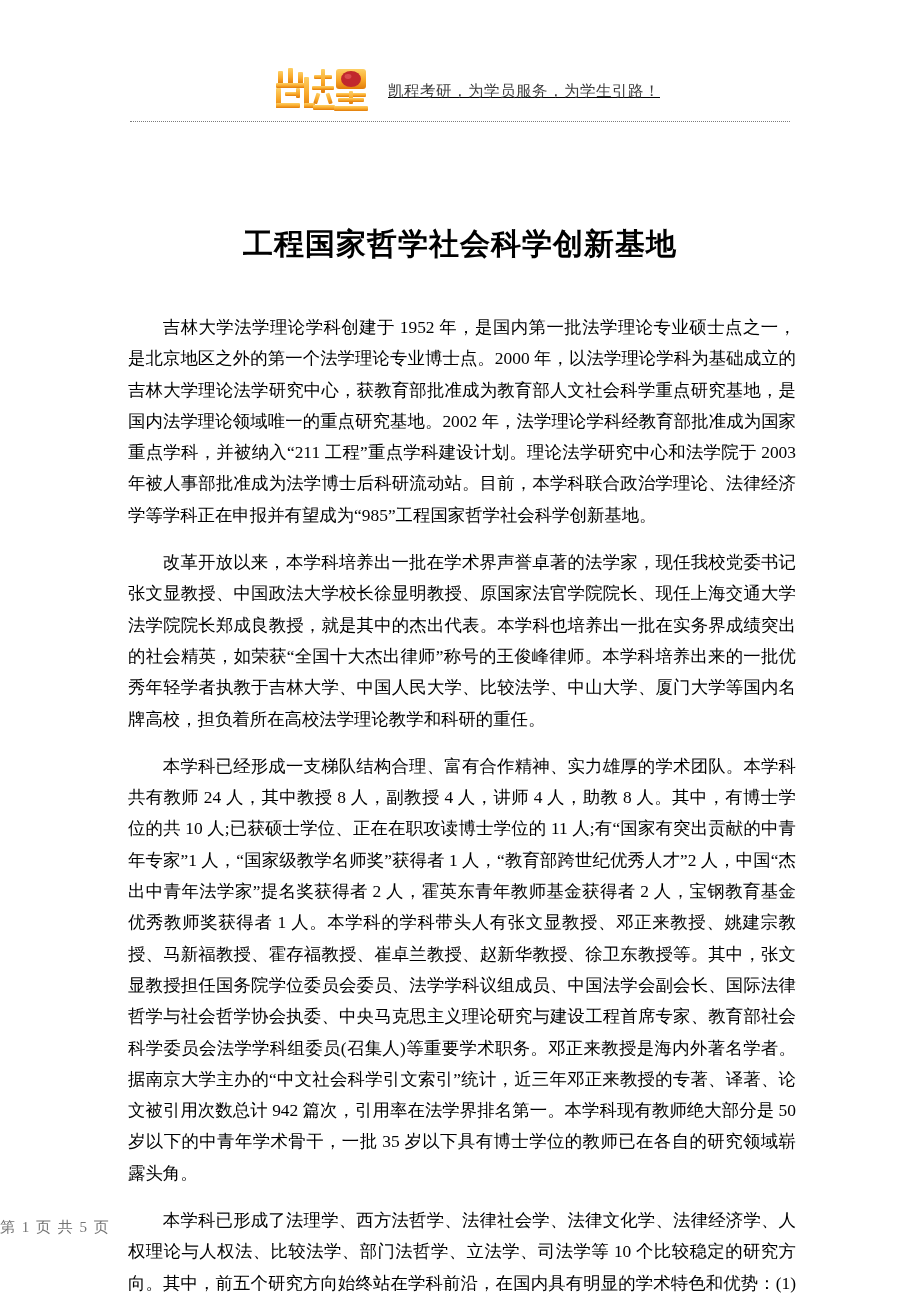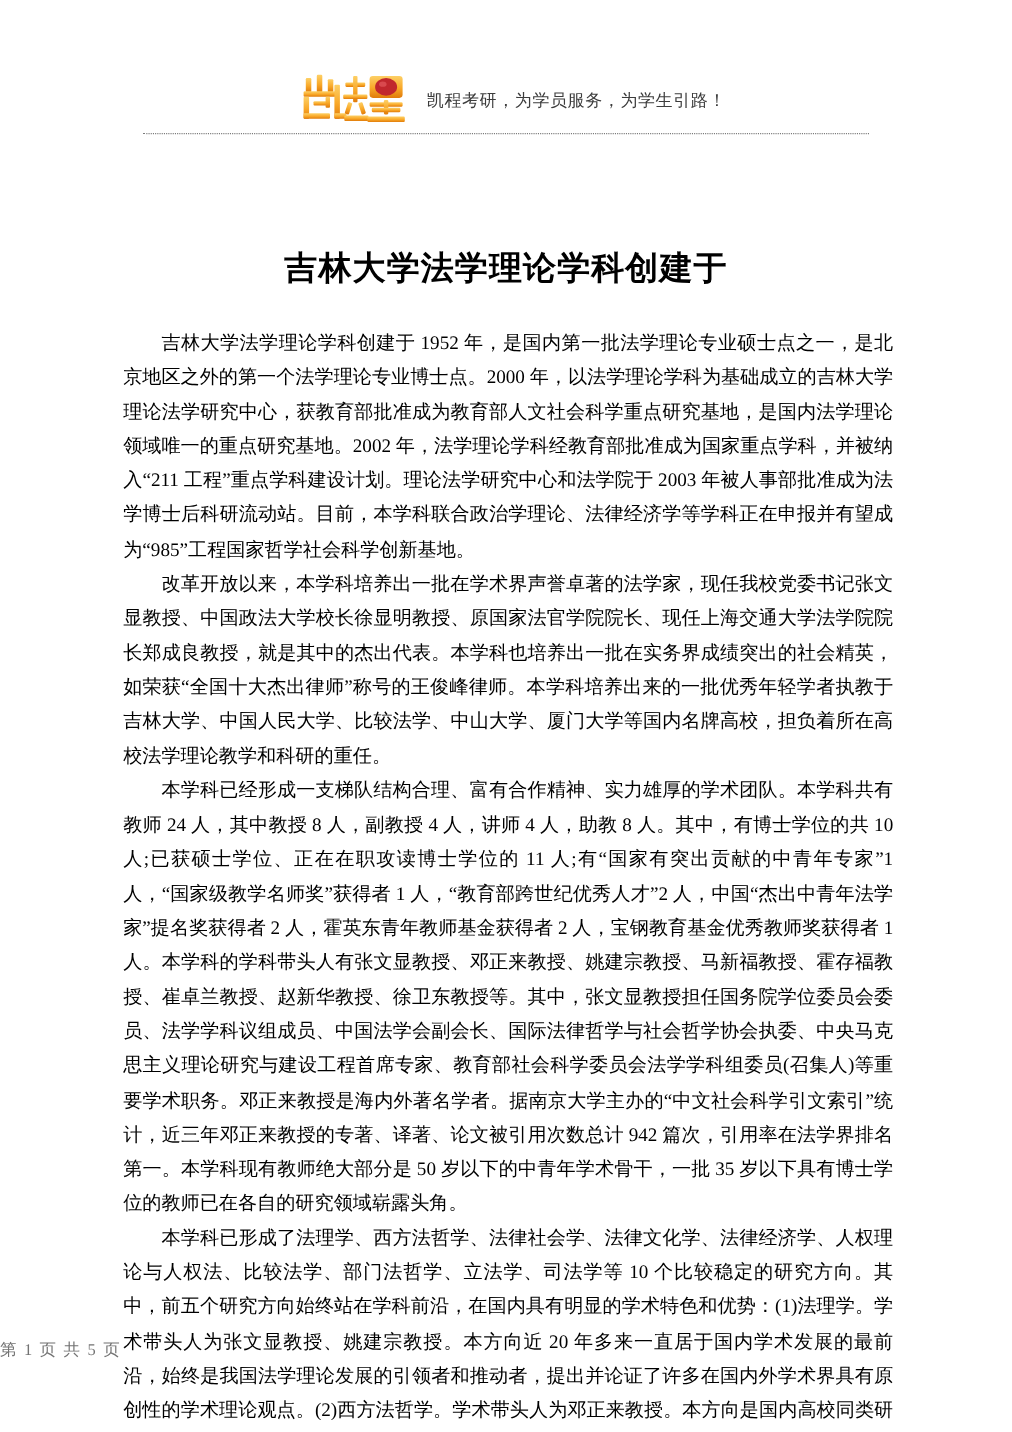--- a/index.html
+++ b/index.html
@@ -20,20 +20,21 @@
 
   
   .header {
     position: absolute;
     left: 130px;
     top: 62px;
     width: 660px;
     height: 58px;
     display: flex;
     align-items: center;
+    text-decoration: underline;
   }
   .logo {
     position: relative;
     width: 104px;
     height: 52px;
     margin-left: 140px;
     flex: none;
   }
   .logo svg { display: block; }
 
@@ -69,21 +70,21 @@
   }
 
   
   .body-text {
     position: absolute;
     left: 112px;
     top: 296px;
     width: 700px;
   }
   .para {
-    margin: 0;
+    margin: 16px;
     font-size: 17.4px;
     line-height: 31.3px;
     text-align: justify;
     text-justify: inter-ideograph;
     text-indent: 2em;
     font-family: "Liberation Serif", "DejaVu Serif", serif;
   }
 
   
   .footer {
@@ -144,21 +145,21 @@
         </g>
         <ellipse cx="81" cy="14" rx="10" ry="8" fill="#C1272D"></ellipse>
         <ellipse cx="78" cy="11.5" rx="3.4" ry="2.4" fill="#E0565A" opacity="0.75"></ellipse>
       </svg>
     </div>
     <div class="tagline">凯程考研，为学员服务，为学生引路！</div>
   </div>
 
   <div class="header-rule"></div>
 
-  <h1 class="doc-title">吉林大学法学理论学科创建于</h1>
+  <h1 class="doc-title">工程国家哲学社会科学创新基地</h1>
 
   <div class="body-text">
     <p class="para">吉林大学法学理论学科创建于 1952 年，是国内第一批法学理论专业硕士点之一，是北京地区之外的第一个法学理论专业博士点。2000 年，以法学理论学科为基础成立的吉林大学理论法学研究中心，获教育部批准成为教育部人文社会科学重点研究基地，是国内法学理论领域唯一的重点研究基地。2002 年，法学理论学科经教育部批准成为国家重点学科，并被纳入“211 工程”重点学科建设计划。理论法学研究中心和法学院于 2003 年被人事部批准成为法学博士后科研流动站。目前，本学科联合政治学理论、法律经济学等学科正在申报并有望成为“985”工程国家哲学社会科学创新基地。</p>
     <p class="para">改革开放以来，本学科培养出一批在学术界声誉卓著的法学家，现任我校党委书记张文显教授、中国政法大学校长徐显明教授、原国家法官学院院长、现任上海交通大学法学院院长郑成良教授，就是其中的杰出代表。本学科也培养出一批在实务界成绩突出的社会精英，如荣获“全国十大杰出律师”称号的王俊峰律师。本学科培养出来的一批优秀年轻学者执教于吉林大学、中国人民大学、比较法学、中山大学、厦门大学等国内名牌高校，担负着所在高校法学理论教学和科研的重任。</p>
     <p class="para">本学科已经形成一支梯队结构合理、富有合作精神、实力雄厚的学术团队。本学科共有教师 24 人，其中教授 8 人，副教授 4 人，讲师 4 人，助教 8 人。其中，有博士学位的共 10 人;已获硕士学位、正在在职攻读博士学位的 11 人;有“国家有突出贡献的中青年专家”1 人，“国家级教学名师奖”获得者 1 人，“教育部跨世纪优秀人才”2 人，中国“杰出中青年法学家”提名奖获得者 2 人，霍英东青年教师基金获得者 2 人，宝钢教育基金优秀教师奖获得者 1 人。本学科的学科带头人有张文显教授、邓正来教授、姚建宗教授、马新福教授、霍存福教授、崔卓兰教授、赵新华教授、徐卫东教授等。其中，张文显教授担任国务院学位委员会委员、法学学科议组成员、中国法学会副会长、国际法律哲学与社会哲学协会执委、中央马克思主义理论研究与建设工程首席专家、教育部社会科学委员会法学学科组委员(召集人)等重要学术职务。邓正来教授是海内外著名学者。据南京大学主办的“中文社会科学引文索引”统计，近三年邓正来教授的专著、译著、论文被引用次数总计 942 篇次，引用率在法学界排名第一。本学科现有教师绝大部分是 50 岁以下的中青年学术骨干，一批 35 岁以下具有博士学位的教师已在各自的研究领域崭露头角。</p>
     <p class="para">本学科已形成了法理学、西方法哲学、法律社会学、法律文化学、法律经济学、人权理论与人权法、比较法学、部门法哲学、立法学、司法学等 10 个比较稳定的研究方向。其中，前五个研究方向始终站在学科前沿，在国内具有明显的学术特色和优势：(1)法理学。学术带头人为张文显教授、姚建宗教授。本方向近 20 年多来一直居于国内学术发展的最前沿，始终是我国法学理论发展的引领者和推动者，提出并论证了许多在国内外学术界具有原创性的学术理论观点。(2)西方法哲学。学术带头人为邓正来教授。本方向是国内高校同类研究方向中起步较早、影响最大的两个单位之一，在推动国内法学界对本领域的研究方面做出了令人瞩目的成就。(3)法律社会学。学术带头人为马新福教授。本方向在国内起步较早，并以理论法社会学研究和法律发展研究为基本特色。(4)法律文化学。学术带头人为霍存福教授。本方向以中国传统法律文化研究为重点，并引入文化学、语言学、符号学和社会学等的</p>
   </div>
 
   <div class="footer">
     <span>第 1 页 共 5 页</span>

